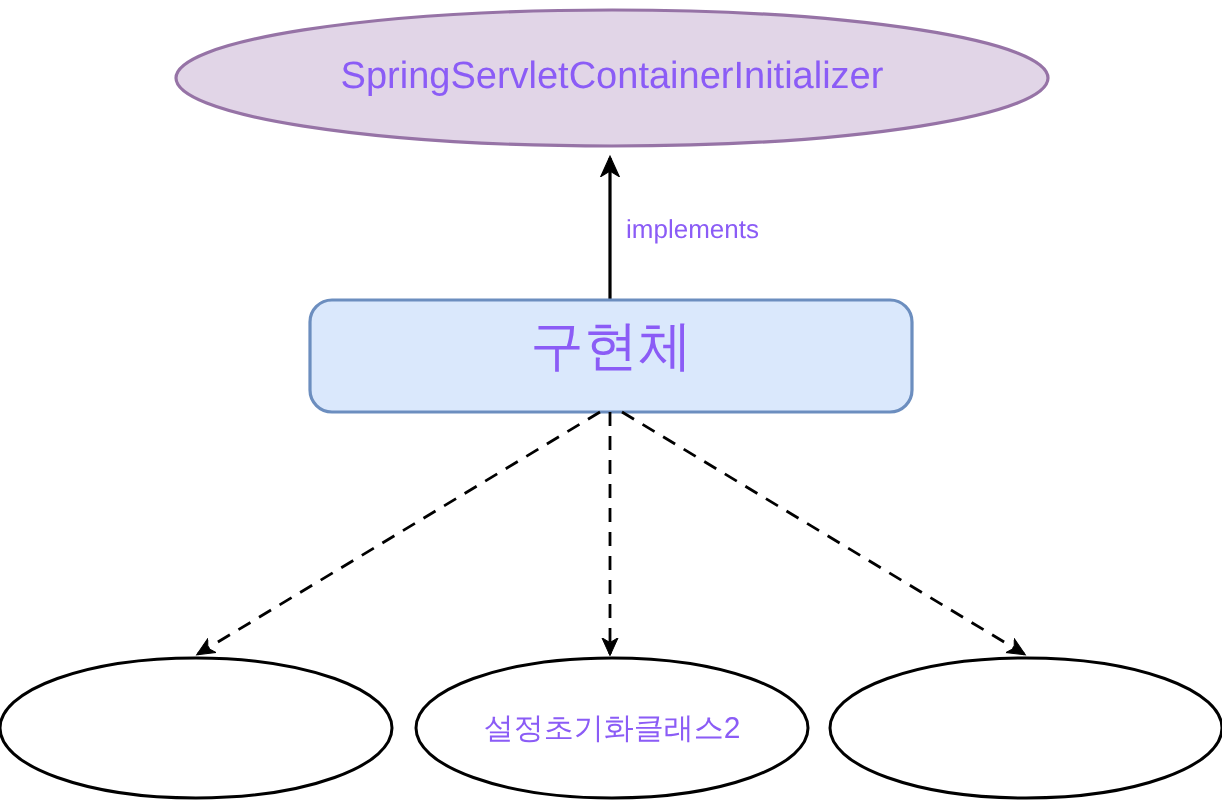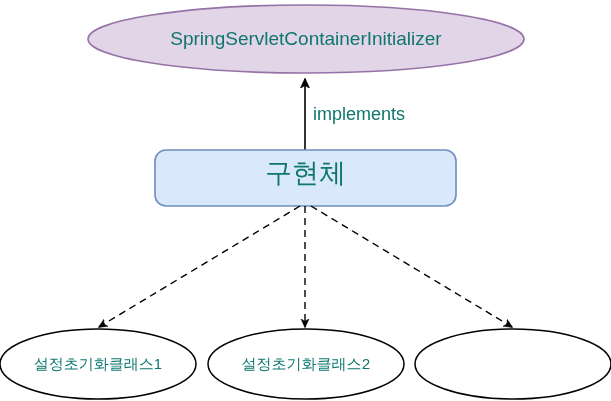--- a/index.html
+++ b/index.html
@@ -21,21 +21,21 @@
     top: 0;
     width: 611px;
     height: 401px;
   }
   .node-label {
     position: absolute;
     display: flex;
     align-items: center;
     justify-content: center;
     text-align: center;
-    color: #0f766e;
+    color: #8b5cf6;
     pointer-events: none;
     white-space: nowrap;
   }
   
   #interface-label {
     left: 88px;
     top: 5px;
     width: 436px;
     height: 68px;
     font-size: 19px;
@@ -48,39 +48,39 @@
     height: 46px;
     font-size: 27px;
   }
   
   #implements-label {
     left: 313px;
     top: 105px;
     width: 100px;
     height: 18px;
     justify-content: flex-start;
-    font-size: 18px;
+    font-size: 13px;
   }
   
   #handles-types-label {
     left: 205px;
     top: 254px;
     width: 200px;
     height: 26px;
     font-size: 21px;
     font-weight: bold;
     color: #000033;
   }
   .leaf-label {
     height: 70px;
     top: 329px;
     font-size: 15px;
   }
   #leaf-label-0 { left: 0px;   width: 196px; }
-  #leaf-label-1 { left: 208px; width: 196px; font-family: Liberation Mono, monospace; }
+  #leaf-label-1 { left: 208px; width: 196px; }
   #leaf-label-2 { left: 415px; width: 196px; }
 </style>
 </head>
 <body>
 
 <div id="canvas">
 
   <svg id="diagram-svg" viewBox="0 0 611 401" xmlns="http://www.w3.org/2000/svg">
     <defs>
       <marker id="arrow-solid-up" viewBox="0 0 12 12" refX="10" refY="6" markerWidth="7" markerHeight="7" orient="auto-start-reverse">
@@ -106,18 +106,17 @@
     <ellipse cx="513" cy="364" rx="98" ry="35" fill="#ffffff" stroke="#000000" stroke-width="1.5"></ellipse>
   </svg>
 
   <div class="node-label" id="interface-label">SpringServletContainerInitializer</div>
 
   <div class="node-label" id="impl-label">구현체</div>
 
   <div class="node-label" id="implements-label">implements</div>
 
 
-  <div class="node-label leaf-label" id="leaf-label-0">설정초기화클래스1</div>
 
   <div class="node-label leaf-label" id="leaf-label-1">설정초기화클래스2</div>
 
 
 </div>
 
 </body></html>

